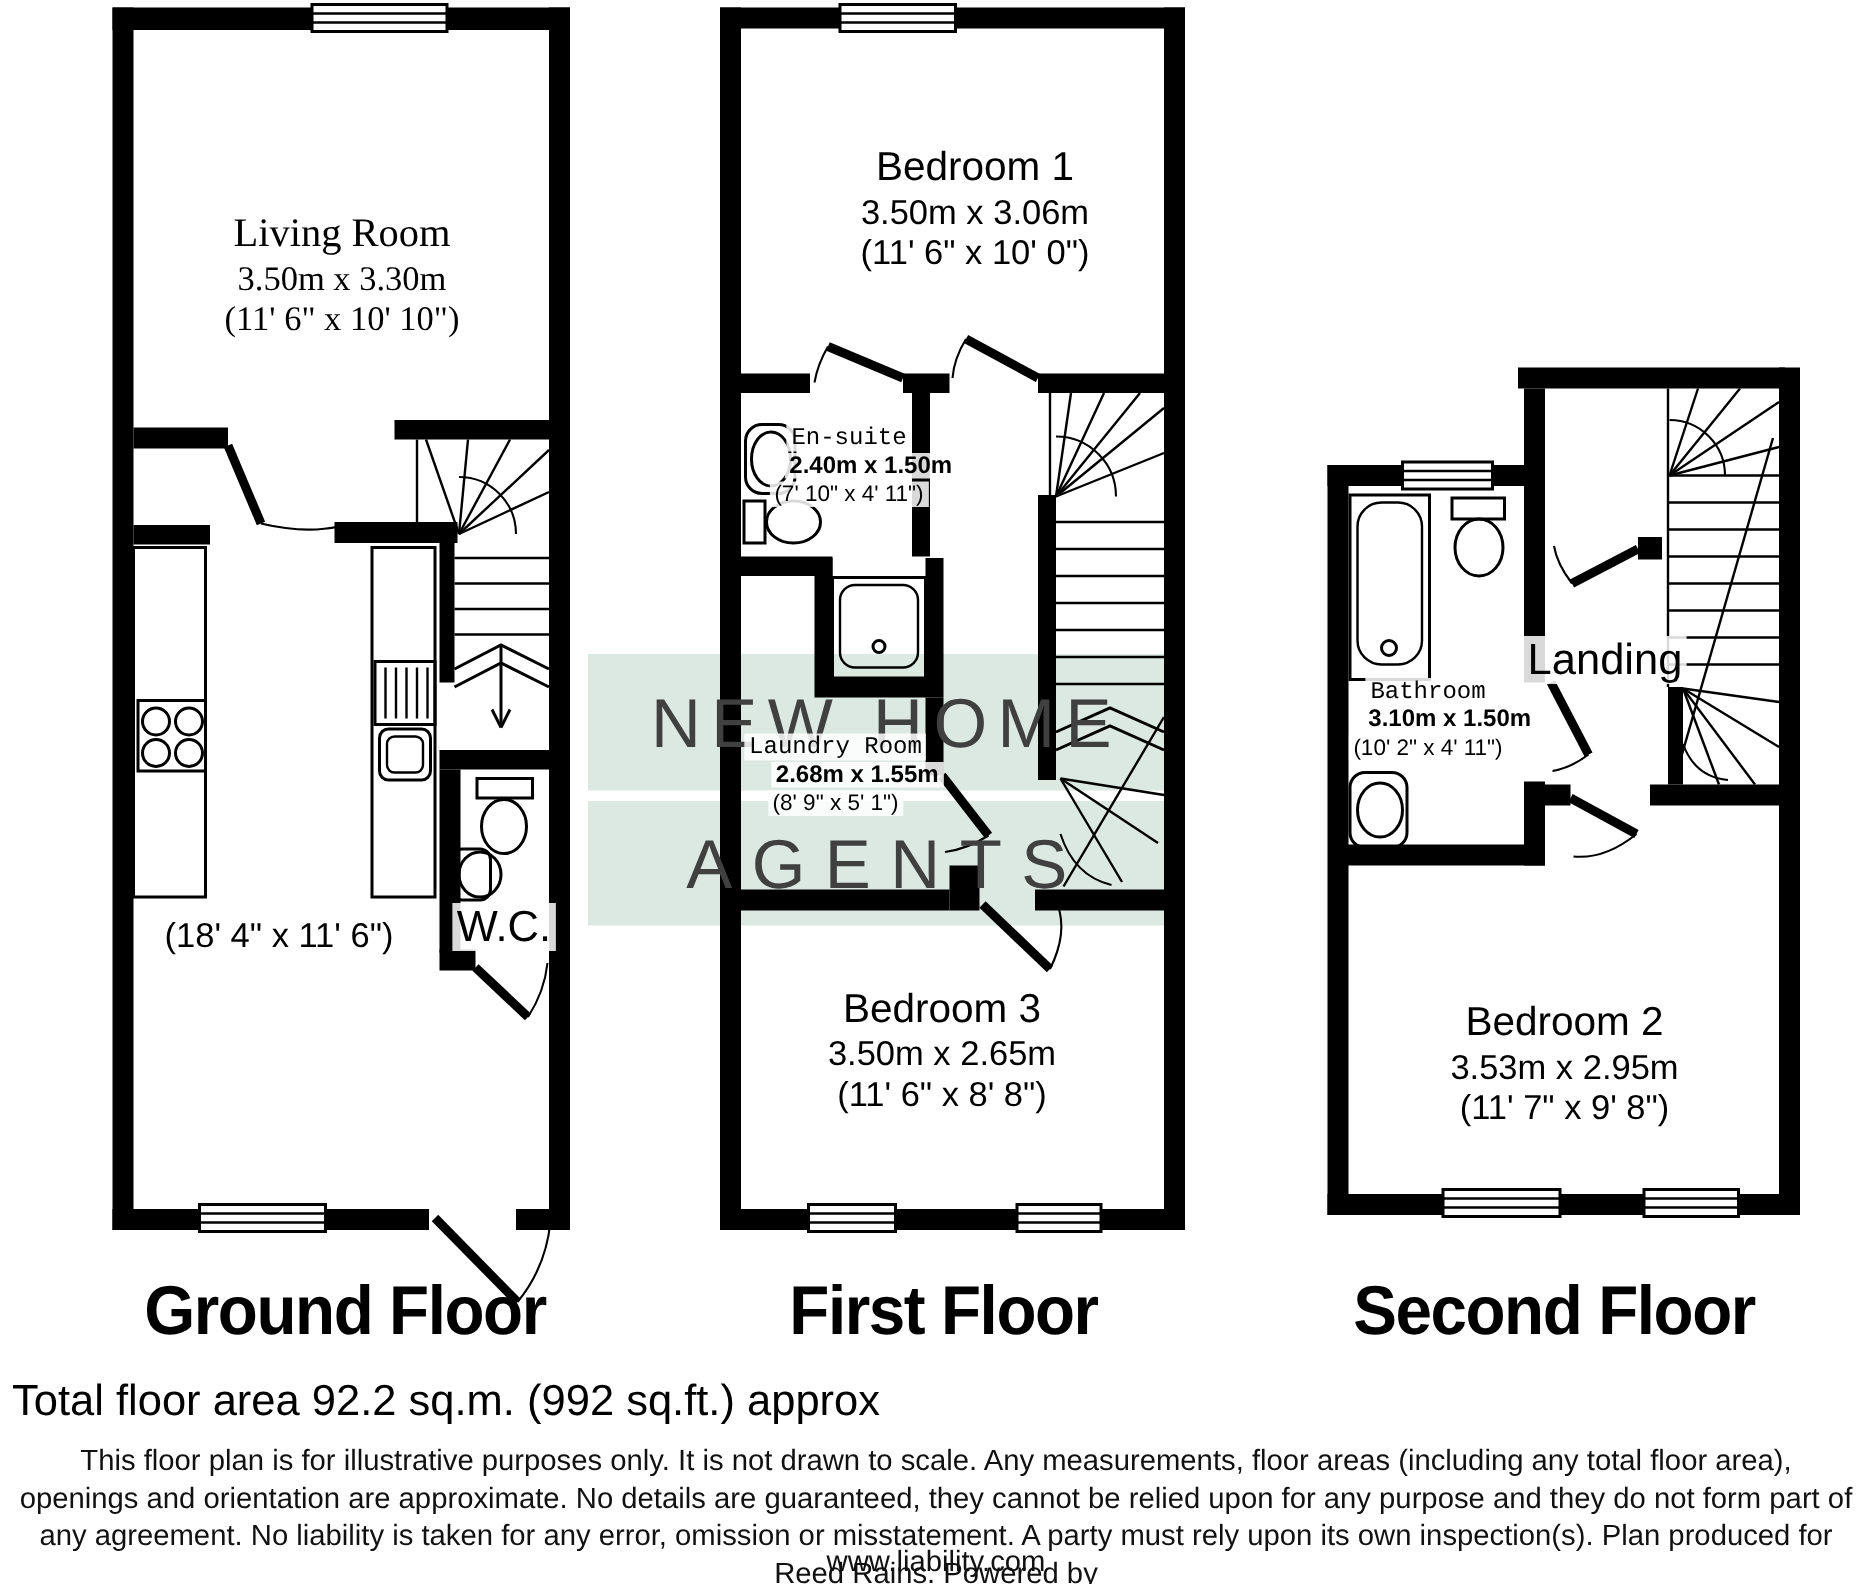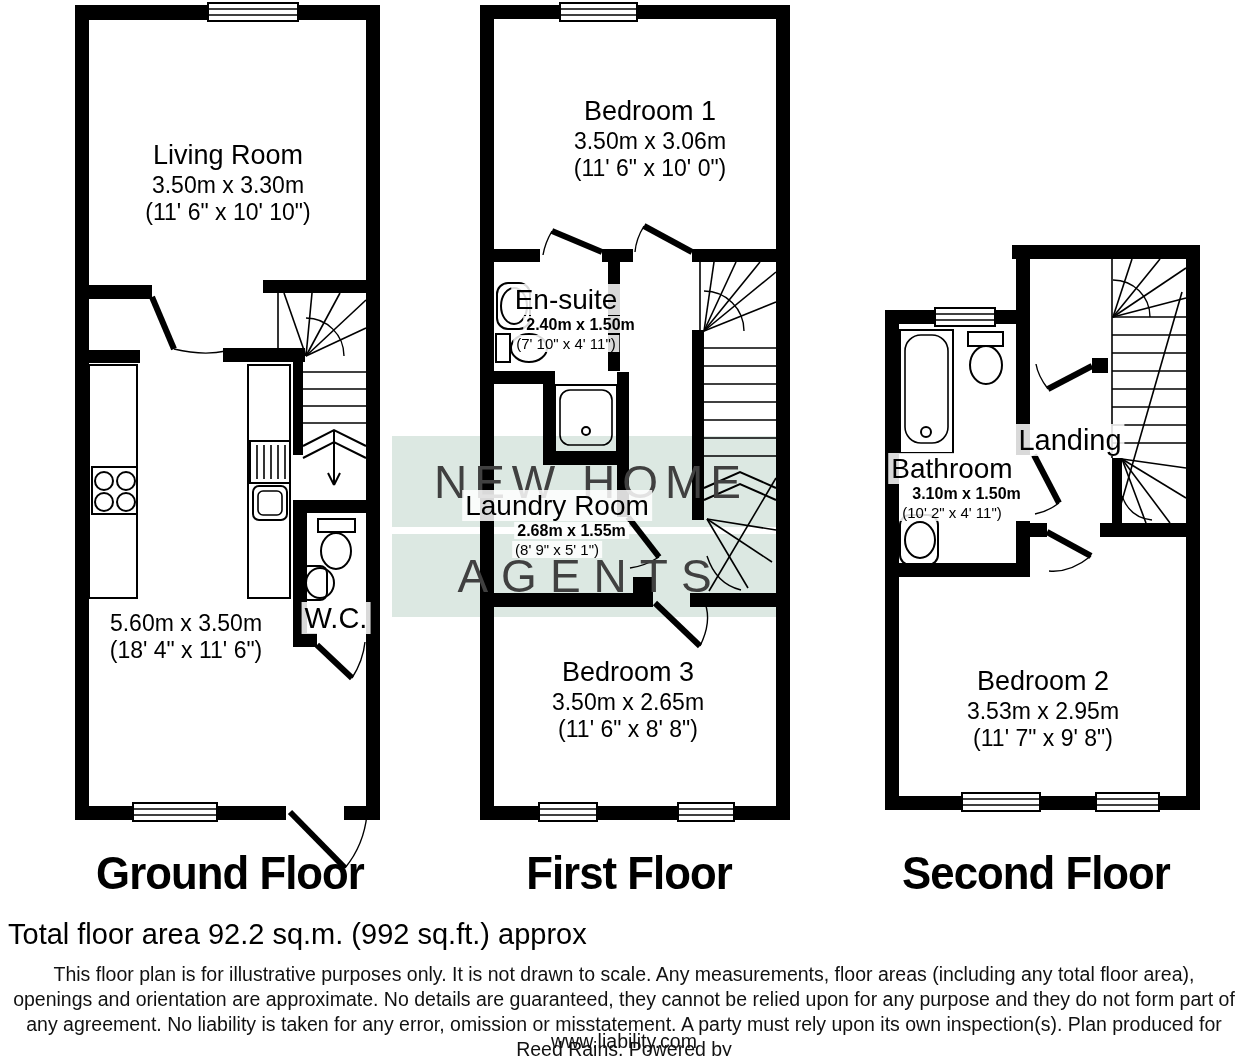--- a/index.html
+++ b/index.html
@@ -17,21 +17,21 @@
   .wm-text.agents{letter-spacing:13px;}
   
   .room-label{
     position:absolute;z-index:5;transform:translateX(-50%);
     text-align:center;line-height:1.18;white-space:nowrap;
   }
   .room-label .ln{display:block;}
   .room-label span{background:rgba(255,255,255,0.85);padding:0 3px;}
   .room-label.lg .name{font-size:27px;}
   .room-label.lg .m, .room-label.lg .ft{font-size:23px;}
-  .room-label.sm .name{font-size:28px;}
+  .room-label.sm .name{font-size:16px;font-family:Liberation Mono, monospace;}
   .room-label.sm .m{font-size:16px;font-weight:bold;margin-left:29px;}
   .room-label.sm .ft{font-size:15px;}
   .room-label.wrap{white-space:normal;width:250px;}
   .room-label.single .name{font-size:29px;}
   
   .floor-title{
     position:absolute;z-index:5;transform:translateX(-50%) scaleX(0.95);
     font-size:46px;font-weight:bold;letter-spacing:-1px;white-space:nowrap;top:846px;
   }
   
@@ -323,28 +323,27 @@
       <line class="thin" x1="1182" y1="292" x2="1117" y2="518"></line>
     </g>
   </g>
 </svg>
 
 <div class="wm-band" style="left:392px;top:436px;width:398px;height:91px;background:#dce8e2;"></div>
 <div class="wm-band" style="left:392px;top:534px;width:398px;height:83px;background:#dce8e2;"></div>
 <div class="wm-text" style="left:392px;top:436px;width:398px;height:91px;">NEW HOME</div>
 <div class="wm-text agents" style="left:392px;top:534px;width:398px;height:83px;">AGENTS</div>
 
-<div class="room-label lg" style="left:228px;top:140px;">
+<div class="room-label lg" style="left:228px;top:140px;font-family:Liberation Serif, serif;">
   <div class="ln name"><span>Living Room</span></div>
   <div class="ln m"><span>3.50m x 3.30m</span></div>
   <div class="ln ft"><span>(11' 6" x 10' 10")</span></div>
 </div>
 
 <div class="room-label lg wrap" style="left:186px;top:610px;">
-  <div class="ln m"><span>5.60m x 3.50m</span></div>
   <div class="ln ft"><span>(18' 4" x 11' 6")</span></div>
 </div>
 
 <div class="room-label single" style="left:336px;top:601px;text-align:center;">
   <div class="ln name"><span>W.C.</span></div>
 </div>
 
 <div class="room-label lg" style="left:650px;top:96px;">
   <div class="ln name"><span>Bedroom 1</span></div>
   <div class="ln m"><span>3.50m x 3.06m</span></div>

